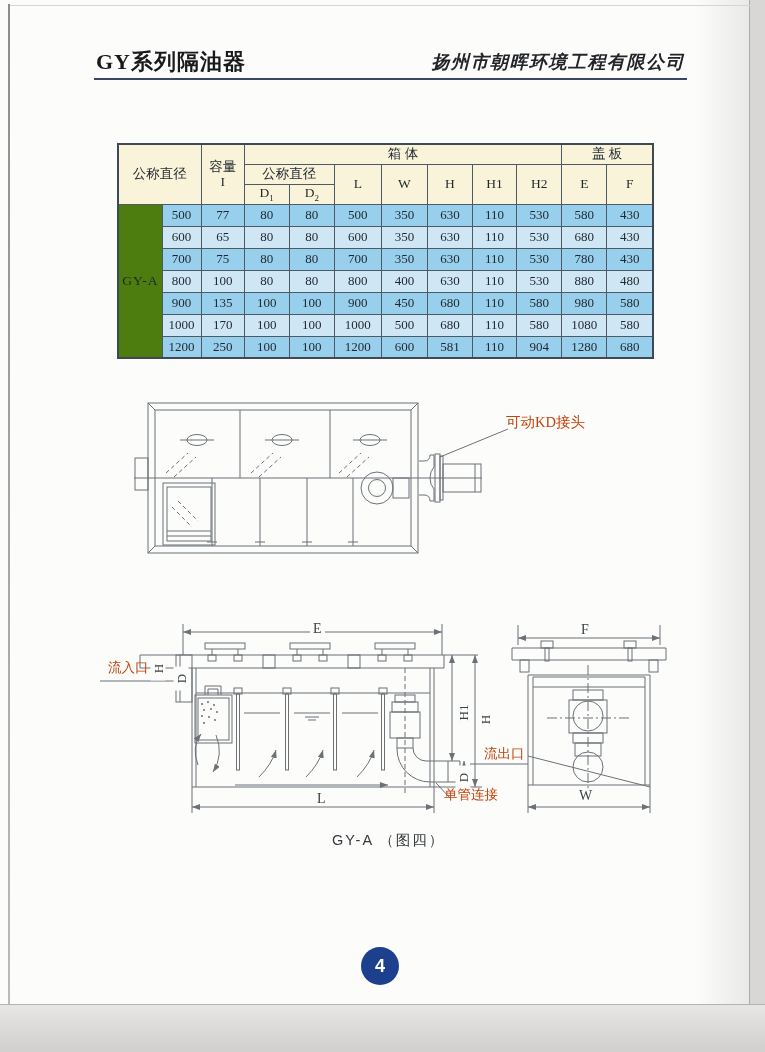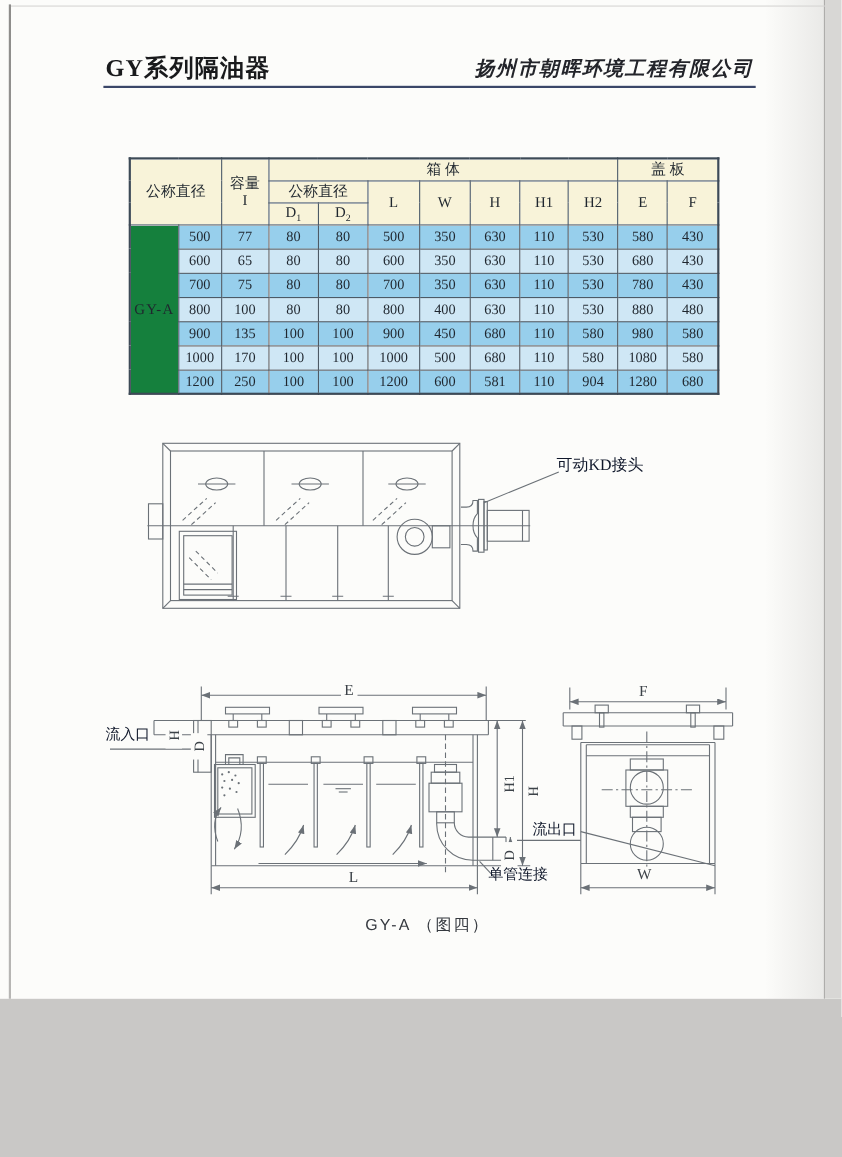--- a/index.html
+++ b/index.html
@@ -1,17 +1,17 @@
 <!DOCTYPE html>
 <html><head>
 <meta charset="utf-8">
 <style>
   html,body{margin:0;padding:0;}
   body{width:765px;height:1052px;background:#c9c8c6;}
-  .page{position:relative;width:765px;height:908px;background:#fcfcfa;overflow:hidden;
+  .page{position:relative;width:765px;height:1052px;background:#fcfcfa;overflow:hidden;
         font-family:"Liberation Serif","DejaVu Serif",serif;color:#22262c;text-decoration:underline;}
   
   .edge-right{position:absolute;right:0;top:0;width:15px;height:100%;background:#d8d7d5;border-left:1px solid #aeadab;}
   .edge-right-soft{position:absolute;right:15px;top:0;width:55px;height:100%;
         background:linear-gradient(to right,rgba(190,189,187,0),rgba(190,189,187,.30));}
   .edge-bottom{position:absolute;left:0;top:1004px;height:48px;width:100%;
         background:linear-gradient(to bottom,#e7e6e4,#cfcecc);border-top:1px solid #b4b3b1;}
   .edge-left-line{position:absolute;left:8px;top:4px;width:2px;height:1000px;
         background:linear-gradient(to bottom,#8d8c8a,#bcbbb9);}
   .edge-top-line{position:absolute;left:10px;top:5px;width:740px;height:1px;background:#d6d5d3;}
@@ -24,27 +24,27 @@
   .spec-wrap{position:absolute;left:117px;top:143px;}
   table.spec{border-collapse:collapse;table-layout:fixed;width:537px;border:2px solid #3d4a56;
         font-size:13px;color:#1f262e;}
   table.spec th,table.spec td{border:1px solid #4c5a66;text-align:center;padding:0;font-weight:400;
         overflow:hidden;white-space:nowrap;}
   table.spec th{background:#f8f3d9;font-size:13.5px;}
   tr.hr1{height:20px;} tr.hr2{height:20px;} tr.hr3{height:20px;}
   tr.datar{height:22px;}
   td.model{background:#f8f3d9;font-size:13.5px;letter-spacing:1px;}
   tr.rd td{background:#97cfec;} tr.rl td{background:#cfe7f5;}
-  tr.rd td.model, tr.rl td.model{background:#15803d;}
+  tr.rd td.model, tr.rl td.model{background:#4d7c0f;}
   th.pre{white-space:pre;}
   .cap2{line-height:1.15;}
   sub{font-size:9px;}
   
   .dwg{position:absolute;}
-  .lbl{position:absolute;font-size:13.5px;color:#0f172a;white-space:nowrap;}
+  .lbl{position:absolute;font-size:13.5px;color:#c2410c;white-space:nowrap;}
   .dim{position:absolute;font-size:14px;color:#3c4248;background:#fcfcfa;padding:0 3px;line-height:15px;}
   .rot{position:absolute;width:24px;height:15px;display:flex;align-items:center;justify-content:center;
         font-size:13px;color:#3c4248;transform:rotate(-90deg);background:#fcfcfa;line-height:13px;}
   .caption{position:absolute;left:332px;top:831px;font-size:14.5px;letter-spacing:2px;color:#35393f;
         font-family:"Liberation Sans","DejaVu Sans",sans-serif;}
   
   .pgnum{position:absolute;left:361px;top:947px;width:38px;height:38px;border-radius:50%;
         background:#1c3f8e;color:#ffffff;display:flex;align-items:center;justify-content:center;
         font-size:18px;font-weight:700;font-family:"Liberation Sans","DejaVu Sans",sans-serif;}
 </style>
@@ -383,21 +383,21 @@
       <circle cx="496" cy="152" r="15"></circle>
       <line x1="436" y1="141" x2="558" y2="172"></line>
       <line x1="436" y1="170" x2="436" y2="198"></line>
         <line x1="558" y1="170" x2="558" y2="198"></line>
       <line x1="436" y1="192" x2="558" y2="192" marker-start="url(#as)" marker-end="url(#ae)"></line>
     </g>
   </svg>
 
   <div class="dim" style="left:310px;top:621px">E</div>
   <div class="dim" style="left:578px;top:622px">F</div>
-  <div class="lbl" style="left:96px;top:659px">流入口</div>
+  <div class="lbl" style="left:108px;top:659px">流入口</div>
   <div class="rot" style="left:146px;top:661px">H</div>
   <div class="rot" style="left:169px;top:671px">D</div>
   <div class="rot" style="left:451px;top:705px">H1</div>
   <div class="rot" style="left:473px;top:712px">H</div>
   <div class="lbl" style="left:484px;top:745px">流出口</div>
   <div class="rot" style="left:451px;top:770px">D</div>
   <div class="lbl" style="left:444px;top:786px">单管连接</div>
   <div class="dim" style="left:314px;top:791px">L</div>
   <div class="dim" style="left:576px;top:788px">W</div>
   <div class="caption">GY-A （图四）</div>

